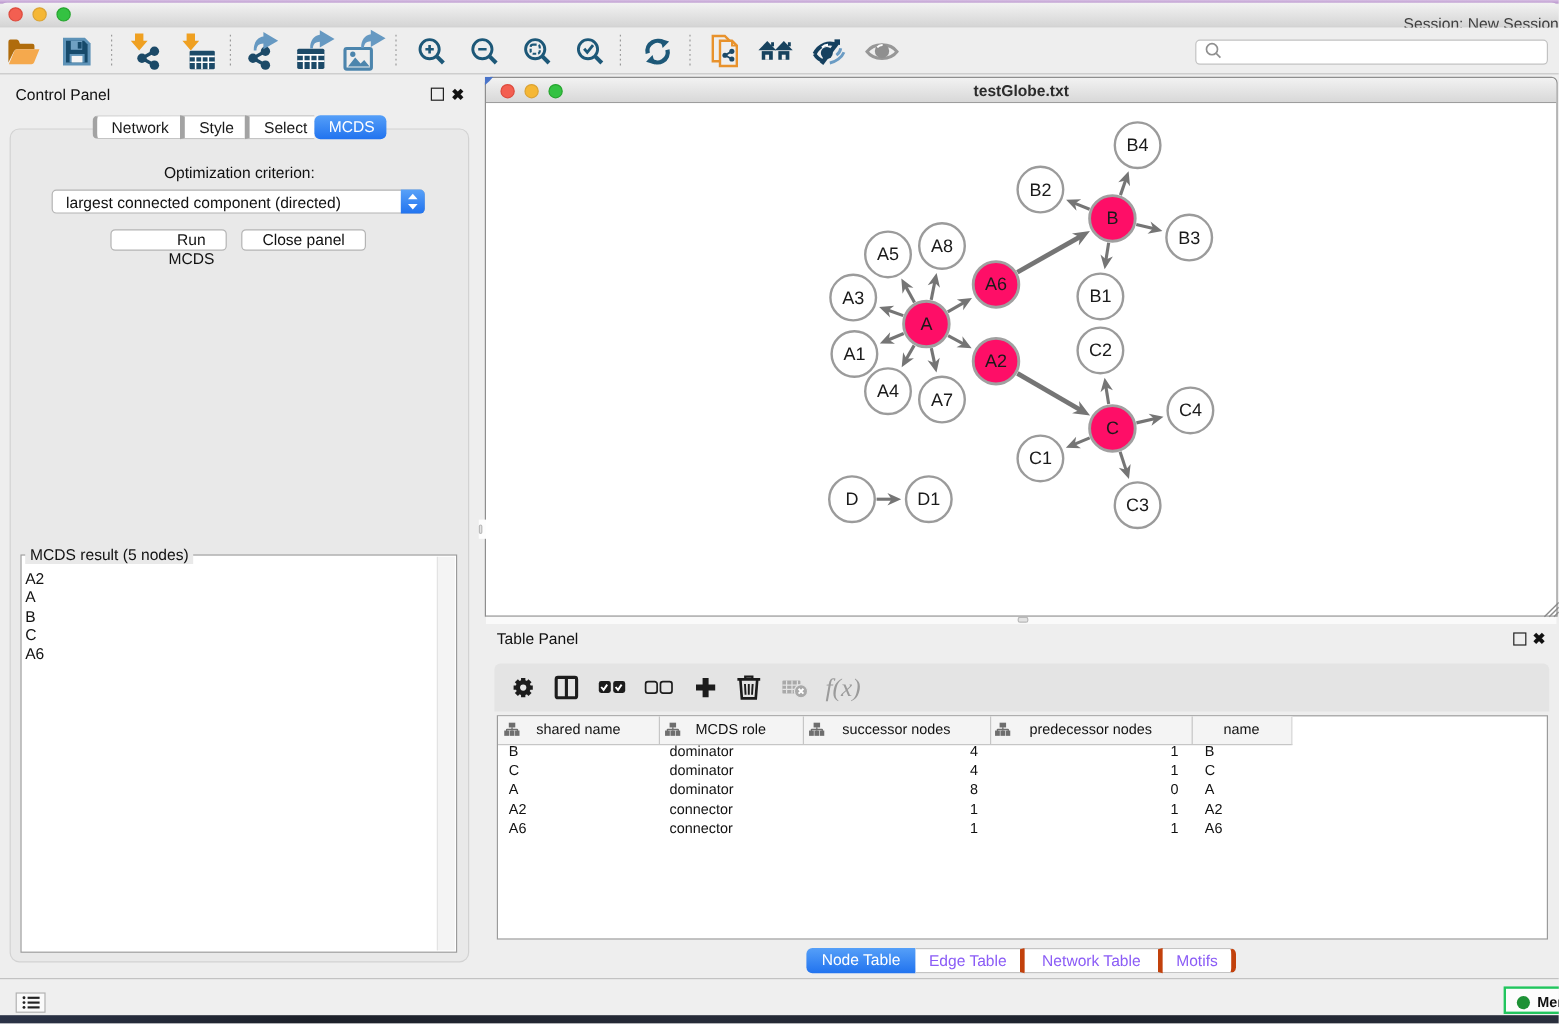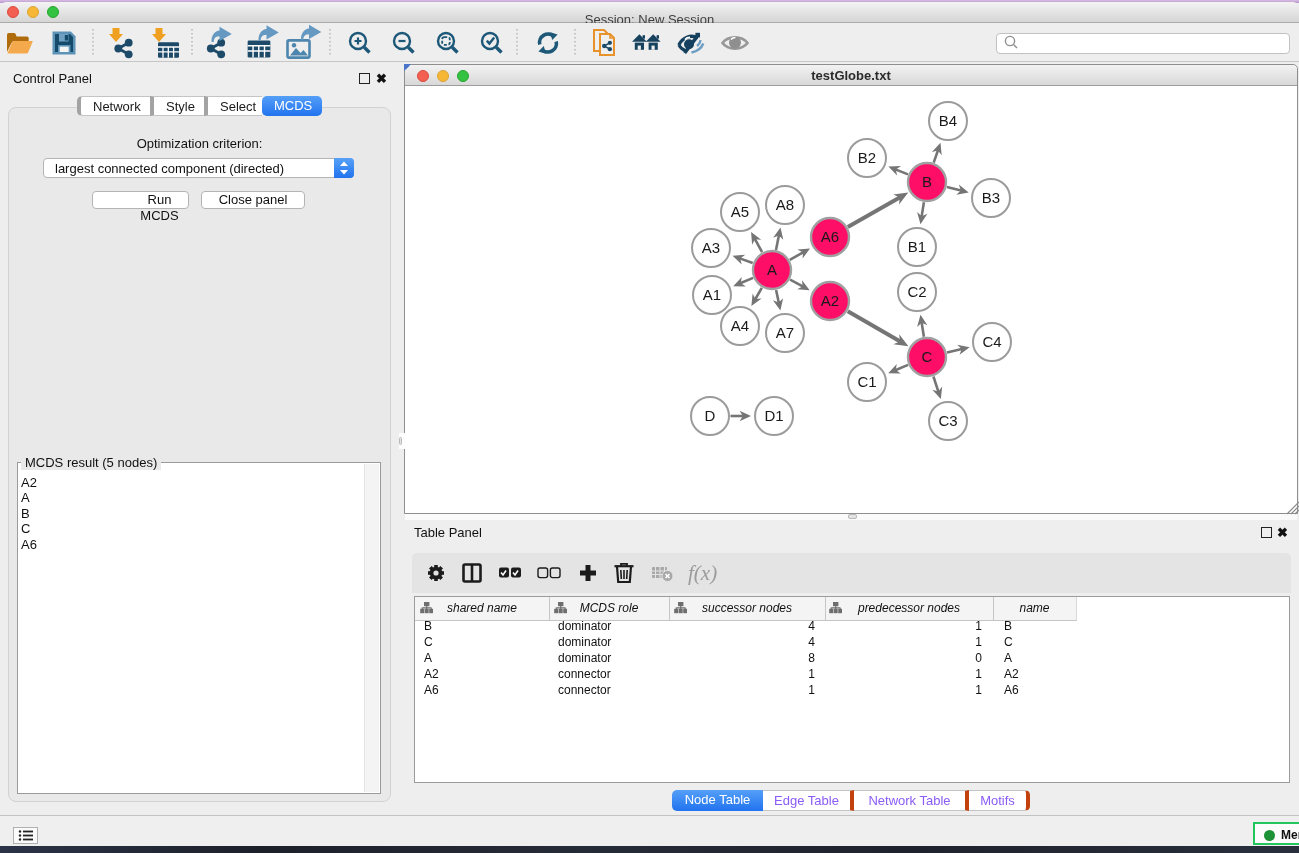--- a/index.html
+++ b/index.html
@@ -15,21 +15,21 @@
   #app { left:0; top:1px; width:1299px; height:845px; background:#eeeeee; border-radius:6px 6px 0 0; overflow:hidden; }
 
   
   #titlebar { left:0; top:2px; width:1299px; height:21px;
     background:linear-gradient(#f3f3f3,#d5d5d5); border-bottom:1px solid #acacac;
     border-radius:6px 6px 0 0; }
   .tl { position:absolute; width:12px; height:12px; border-radius:50%; top:4px; }
   #titlebar .t1 { left:7px;  background:#f35f51; border:1px solid #dd4b3e; }
   #titlebar .t2 { left:27px; background:#f5b735; border:1px solid #dba334; }
   #titlebar .t3 { left:47px; background:#34c242; border:1px solid #27a52f; }
-  #appTitle { left:0; right:0; top:10px; text-align:center; font-size:13px; color:#3e3e3e; }
+  #appTitle { left:0; right:0; top:10px; text-align:right; font-size:13px; color:#3e3e3e; }
 
   
   #toolbar { left:0; top:23px; width:1299px; height:39px; background:#eeeeee; border-bottom:1px solid #c6c6c6; }
 
   
   #search { left:996px; top:10px; width:294px; height:21px; background:#fff; border:1px solid #c2c2c2; border-radius:4px; }
 
   
   #cpTitle { left:13px; top:71px; font-size:13px; color:#111; }
   .dockbtns { top:73px; width:11px; height:11px; border:1px solid #222; background:transparent; }
@@ -80,21 +80,21 @@
   
   #tpTitle { left:414px; top:525px; font-size:13px; color:#111; }
   #tpFloat { left:1261px; top:527px; }
   #tpClose { left:1277px; top:525px; font-size:13px; color:#111; font-weight:bold; }
 
   #tpToolbar { left:412px; top:553px; width:879px; height:40px; background:#e4e4e4; border-radius:5px 5px 0 0; }
 
   #tbl { left:414px; top:596px; width:876px; height:187px; background:#fff; border:1px solid #9b9b9b; }
   #tblHead { left:0; top:0; width:662px; height:24px; background:#f4f4f4; border-bottom:1px solid #c6c6c6; border-right:1px solid #d8d8d8; font-size:12px; color:#111; }
   .hsep { position:absolute; top:0; height:23px; width:1px; background:#c6c6c6; }
-  .hcell { position:absolute; top:4px; text-align:center;font-style:italic; }
+  .hcell { position:absolute; top:4px; text-align:center; }
   .hicon { position:absolute; top:5px; width:13px; height:12px; }
   .trow { position:absolute; font-size:12px; color:#111; line-height:16px; }
 
   
   #btabs { left:672px; top:790px; height:21px; display:flex; font-size:13px; }
   .bseg { height:21px; line-height:20px; text-align:center; background:#fff;
      border-top:1px solid #c4c4c4; border-bottom:1px solid #c4c4c4; border-right:4px solid #c2410c;
      color:#8b5cf6; }
   .bseg.sel { background:linear-gradient(#559ff8,#2173ef); color:#fff; border:none; border-radius:5px 0 0 5px; }
   .bseg.last { border-radius:0 5px 5px 0; }

